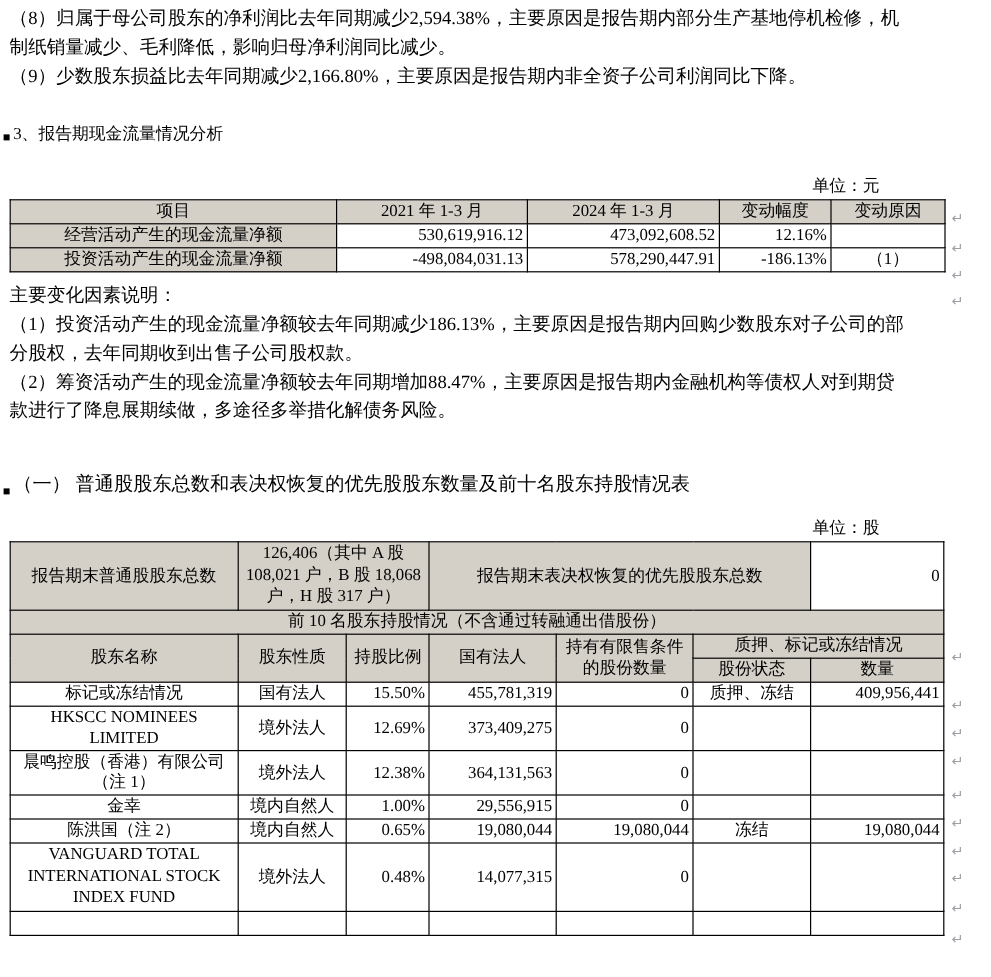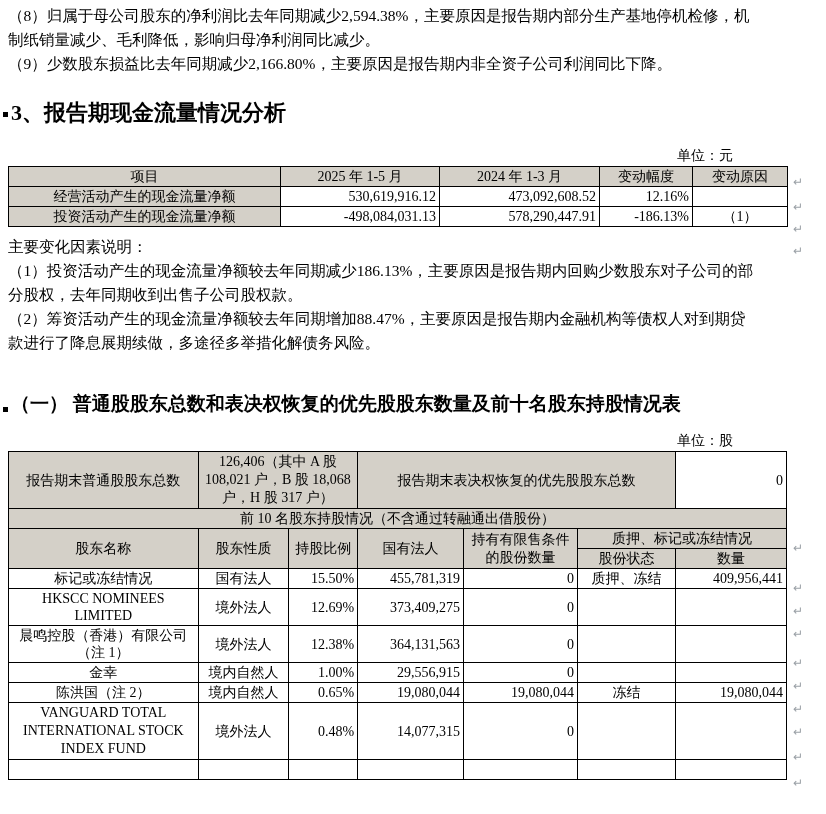--- a/index.html
+++ b/index.html
@@ -39,34 +39,34 @@
   }
   .sqbullet {
     width: 5px;
     height: 5px;
     background: #000;
     margin-top: 10px;
     margin-right: 3px;
     flex: 0 0 auto;
   }
   .h-sub {
-    font-size: 22px;
-    font-weight: bold;
+    font-size: 14px;
+    font-weight: normal;
     line-height: 22px;
     letter-spacing: 0px;
   }
   .h-main {
     font-size: 19px;
     font-weight: bold;
     line-height: 24px;
     letter-spacing: 1px;
   }
   .h-item {
-    font-size: 19px;
-    font-weight: bold;
+    font-size: 16px;
+    font-weight: normal;
     line-height: 22px;
   }
 
   
   .unit {
     text-align: right;
     font-size: 14px;
     padding-right: 26px;
     line-height: 20px;
   }
@@ -131,21 +131,21 @@
     <colgroup>
       <col style="width:272px">
       <col style="width:159px">
       <col style="width:160px">
       <col style="width:93px">
       <col style="width:95px">
     </colgroup>
     <tbody>
       <tr>
         <td class="shade c">项目</td>
-        <td class="shade c latin">2025 年 1-5 月</td>
+        <td class="shade c latin">2021 年 1-3 月</td>
         <td class="shade c latin">2024 年 1-3 月</td>
         <td class="shade c">变动幅度</td>
         <td class="shade c">变动原因</td>
       </tr>
       <tr>
         <td class="shade l">经营活动产生的现金流量净额</td>
         <td class="white r latin">530,619,916.12</td>
         <td class="white r latin">473,092,608.52</td>
         <td class="white r latin">12.16%</td>
         <td class="white c"></td>

